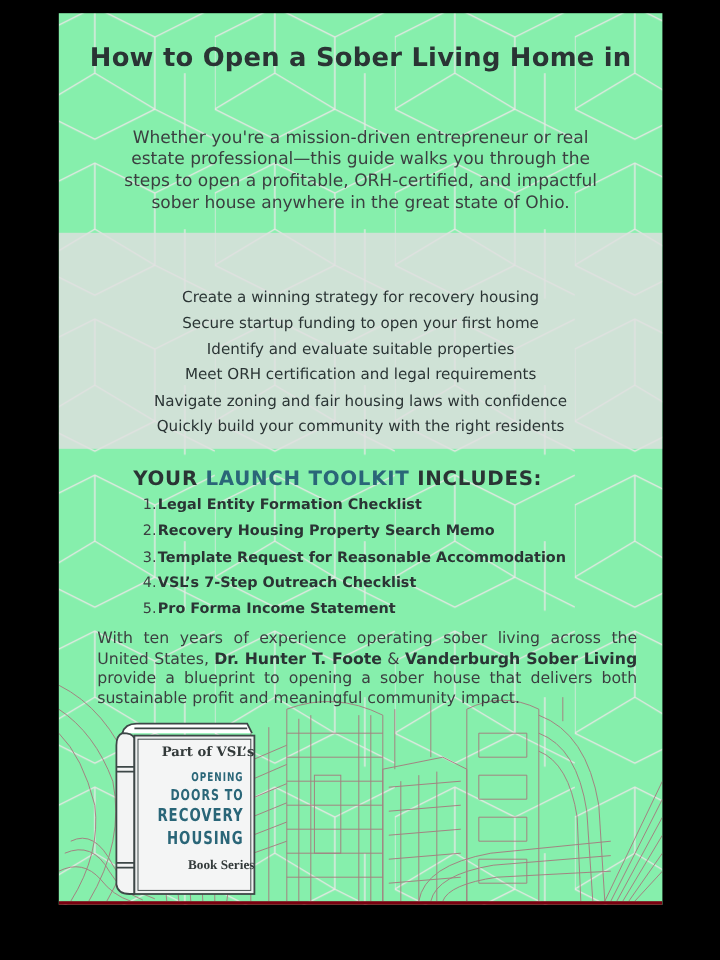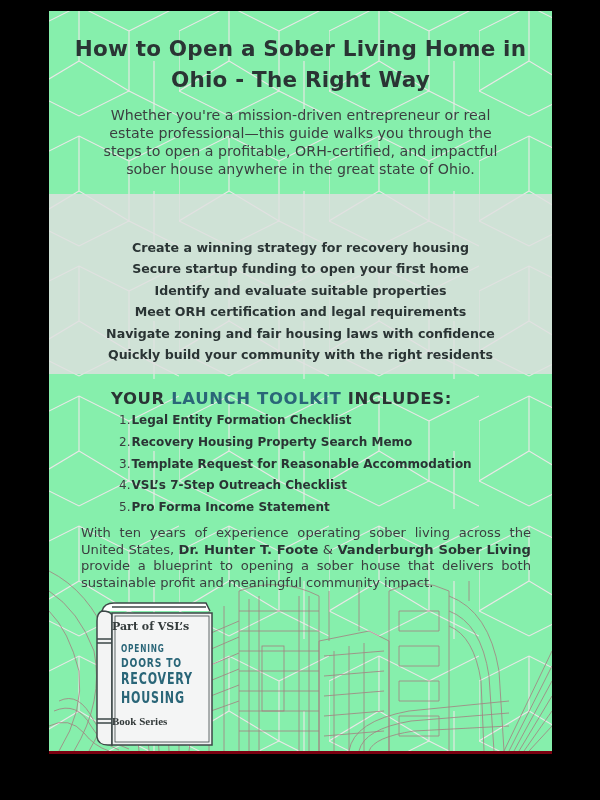--- a/index.html
+++ b/index.html
@@ -30,21 +30,21 @@
   .learn-title {
     position:absolute; left:0; top:191px; width:503px; text-align:center;
     font-weight:bold; font-size:19.5px; line-height:26px; color:#2a3434;
     letter-spacing:1.2px;
   }
   .learn-list {
     position:absolute; left:0; top:226px; width:503px; margin:0; padding:0;
     list-style:none; text-align:center;
   }
   .learn-list li {
-    font-weight:bold; font-size:12.6px; line-height:21.4px; color:#2a3434;
+    font-weight:normal; font-size:12.6px; line-height:21.4px; color:#2a3434;
   }
   .toolkit-title {
     position:absolute; left:62px; top:377px; font-weight:bold; font-size:16.5px;
     line-height:22px; color:#2a3434; letter-spacing:0.6px; white-space:nowrap;
   }
   .toolkit-title .accent { color:#2a6678; }
   .toolkit-list {
     position:absolute; left:70px; top:399px; margin:0; padding:0; list-style:none;
   }
   .toolkit-list li {
@@ -56,21 +56,21 @@
     position:absolute; left:32px; top:514px; width:450px; text-align:justify;
     font-size:13.1px; line-height:16.6px; color:#3b3f40;
   }
   .about b { color:#2a3434; }
   .illus { position:absolute; left:0; top:540px; width:503px; height:200px; }
   .footer-band {
     position:absolute; left:0; top:740px; width:503px; height:21px; background:#790010;
   }
   .book { position:absolute; left:45px; top:588px; width:125px; height:150px; }
   .book-text {
-    position:absolute; left:63px; top:605px; width:100px; text-align:left;
+    position:absolute; left:63px; top:605px; width:100px; text-align:right;
   }
   .book-part {
     font-family:"DejaVu Serif", serif; font-weight:bold; font-size:11px; color:#333a3a;
     line-height:14px; margin-top:4px;
   }
   .book-series-line {
     font-family:"DejaVu Sans Condensed","DejaVu Sans", sans-serif; font-weight:bold;
     color:#2a6678; letter-spacing:1px; transform:scaleX(0.82); transform-origin:center;
   }
   .bs1 { font-size:10px; line-height:12px; margin-top:9px; }
@@ -99,21 +99,20 @@
           <path d="M125 60 L125 118"></path>
         </g>
       </pattern>
     </defs>
     <rect width="503" height="761" fill="url(#hex)"></rect>
   </svg>
 
   <div class="content">
     <div class="title">
       <div>How to Open a Sober Living Home in</div>
-      <div>Ohio - The Right Way</div>
     </div>
 
     <div class="intro">Whether you're a mission-driven entrepreneur or real estate professional—this guide walks you through the steps to open a profitable, ORH-certified, and impactful sober house anywhere in the great state of Ohio.</div>
 
     <div class="learn-band"></div>
     <ul class="learn-list">
       <li>Create a winning strategy for recovery housing</li>
       <li>Secure startup funding to open your first home</li>
       <li>Identify and evaluate suitable properties</li>
       <li>Meet ORH certification and legal requirements</li>

